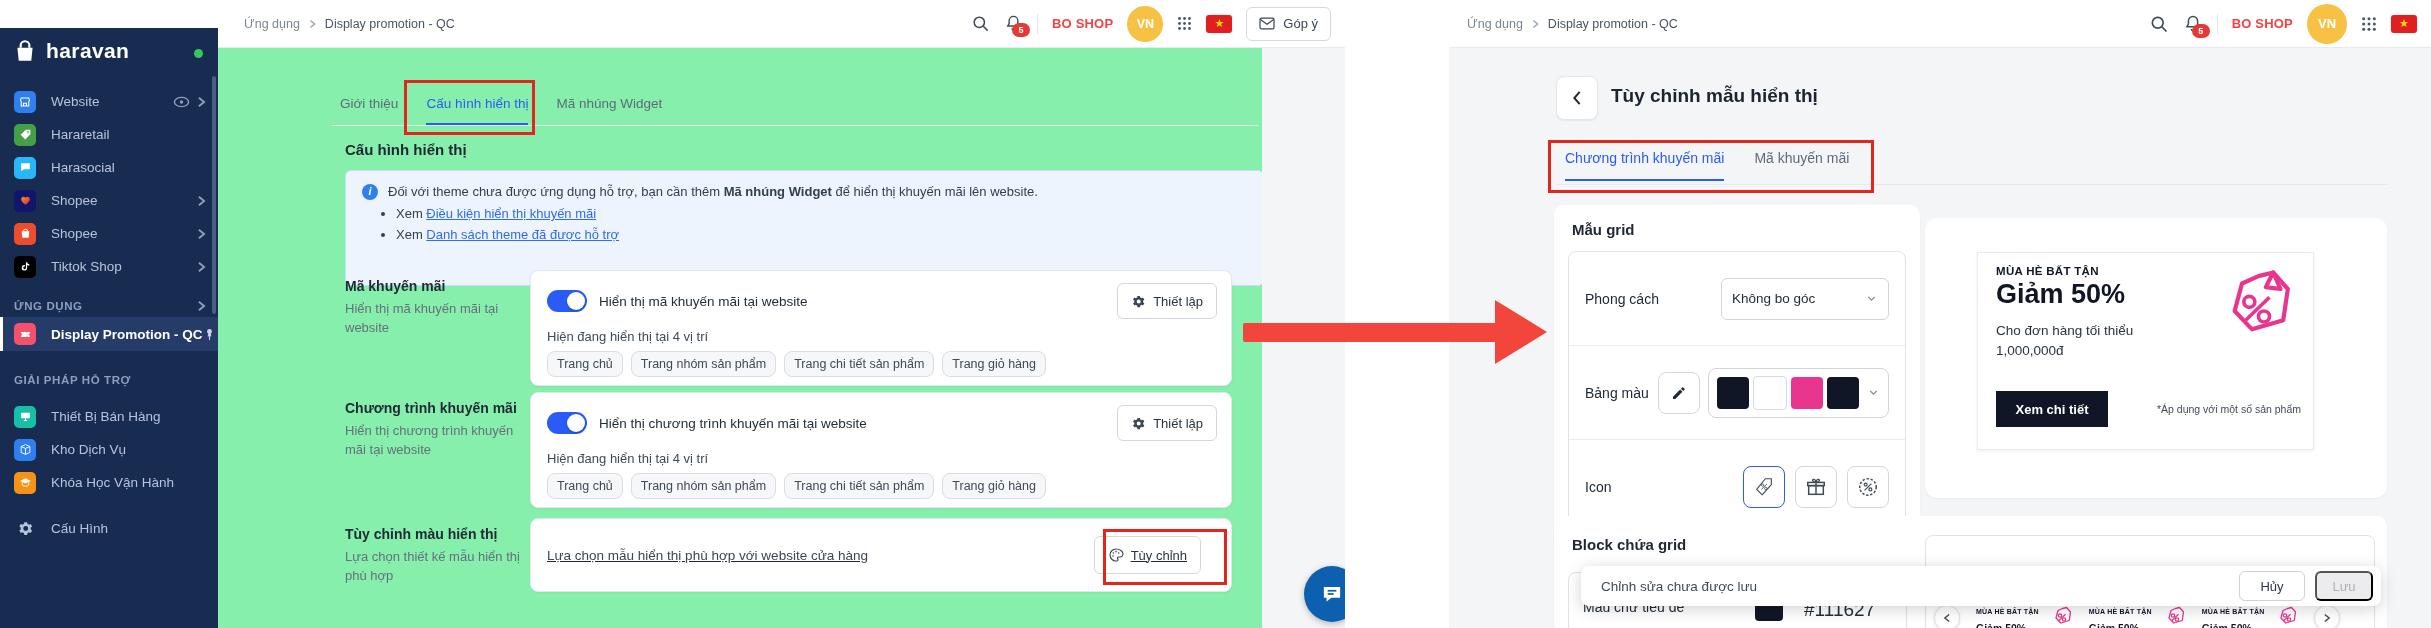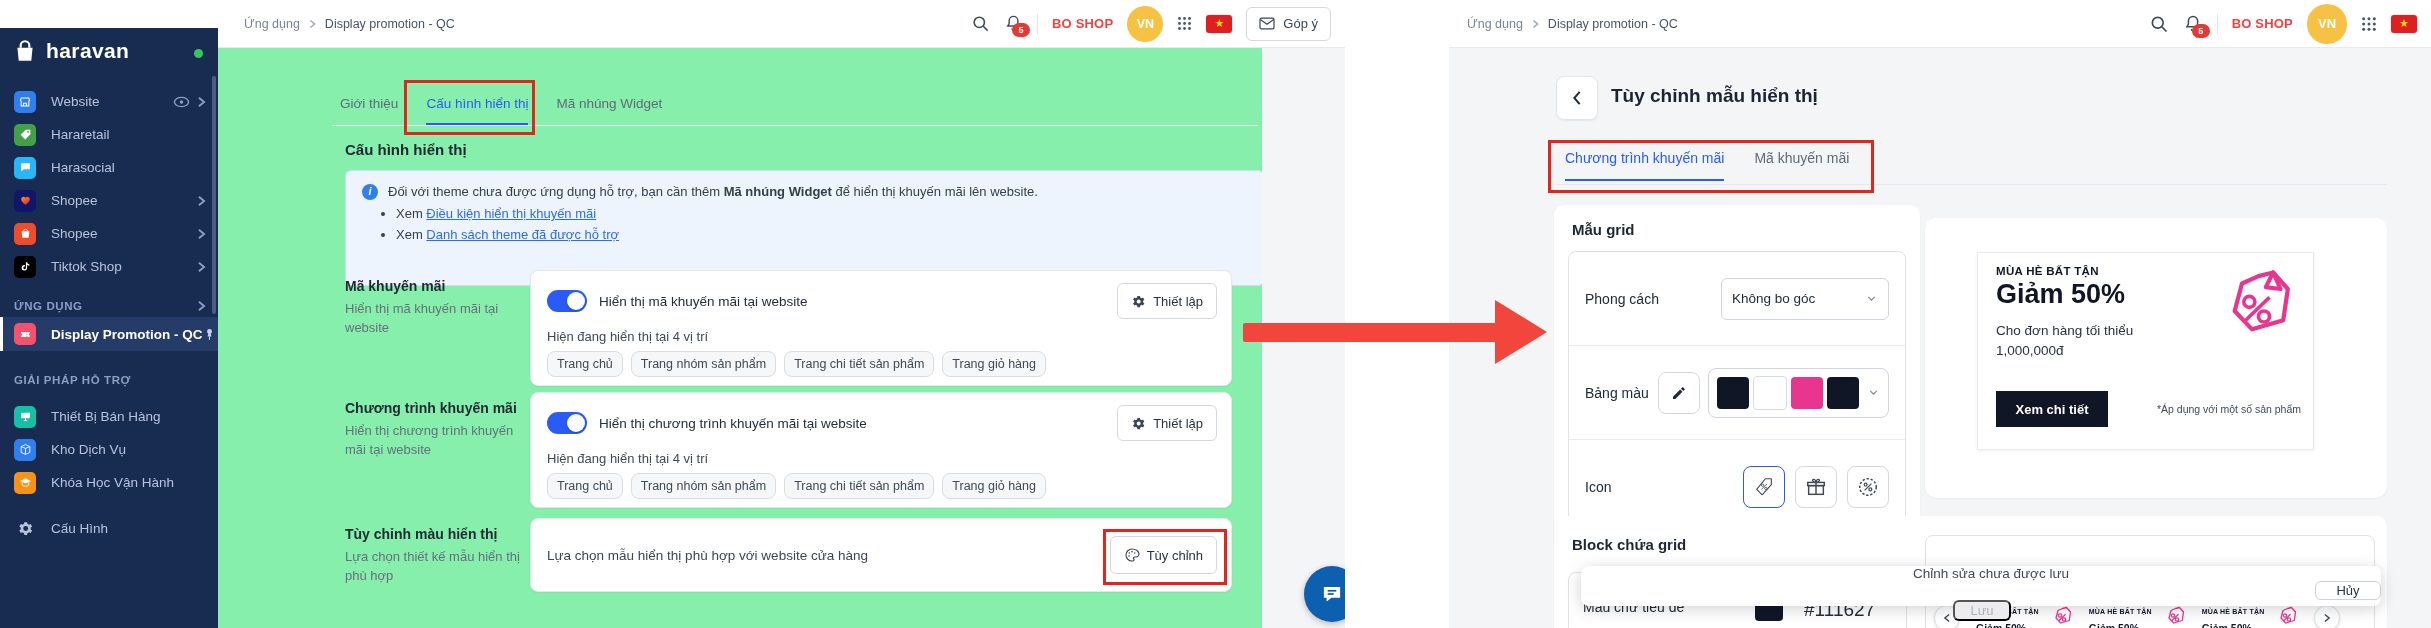--- a/index.html
+++ b/index.html
@@ -108,21 +108,21 @@
   .icon-opt.selected{border:1.5px solid #2a5bf6;}
   .preview-card{position:absolute;left:52px;top:34px;width:335px;height:196px;background:#fff;border:1px solid #e8ebef;
     box-shadow:0 1px 3px rgba(16,24,40,.07);}
   .pv-kicker{position:absolute;left:18px;top:12px;font-size:11.5px;font-weight:bold;color:#111627;letter-spacing:.3px;}
   .pv-headline{position:absolute;left:18px;top:26px;font-size:27px;font-weight:bold;color:#111627;}
   .pv-desc{position:absolute;left:18px;top:68px;font-size:13.5px;color:#2a3340;line-height:1.5;}
   .pv-cta{position:absolute;left:18px;top:138px;width:112px;height:36px;background:#111627;color:#fff;font-size:13px;font-weight:bold;
     display:flex;align-items:center;justify-content:center;}
   .pv-note{position:absolute;right:12px;top:150px;font-size:10.5px;color:#3f4a57;}
   .save-bar{position:absolute;left:132px;top:566px;width:800px;height:40px;background:#fff;border-radius:8px;
-    box-shadow:0 3px 16px rgba(0,0,0,.18);display:flex;align-items:center;z-index:30;flex-direction:column;}
+    box-shadow:0 3px 16px rgba(0,0,0,.18);display:flex;align-items:center;z-index:30;}
   .sb-msg{margin-left:20px;font-size:13.5px;color:#3f4a57;}
   .btn-cancel{margin-left:auto;width:66px;height:30px;border:1px solid #ccd2d9;border-radius:6px;background:#fff;
     font-size:13px;color:#2a3441;display:flex;align-items:center;justify-content:center;}
   .btn-save{margin:0 8px 0 10px;width:58px;height:30px;border-radius:6px;background:#ececee;color:#adb3bb;
     font-size:13px;display:flex;align-items:center;justify-content:center;}
   .mini-card{display:flex;align-items:center;gap:10px;}
   .mini-kicker{font-size:7px;font-weight:bold;color:#111627;letter-spacing:.2px;white-space:nowrap;}
   .mini-headline{font-size:10.5px;font-weight:bold;color:#111627;white-space:nowrap;}
   .car-arrow{width:24px;height:24px;border-radius:50%;background:#fff;border:1px solid #dfe3e8;box-shadow:0 1px 3px rgba(0,0,0,.12);
     display:flex;align-items:center;justify-content:center;color:#3f4a57;font-size:12px;}
@@ -446,21 +446,21 @@
           <span class="chip">Trang chi tiết sản phẩm</span>
           <span class="chip">Trang giỏ hàng</span>
         </div>
       </div>
 
       <div class="abs" style="left:127px;top:478px">
         <div class="sec-title">Tùy chỉnh màu hiển thị</div>
         <div class="sec-sub">Lựa chọn thiết kế mẫu hiển thị phù hợp</div>
       </div>
       <div class="card" style="left:312px;top:470px;width:700px;height:72px">
-        <div class="row-flex" style="position:absolute;left:16px;top:0;right:14px;height:72px;">
+        <div class="row-flex" style="position:absolute;left:16px;top:0;right:30px;height:72px;text-decoration:underline;">
           <span style="font-size:13.5px;color:#3c4656">Lựa chọn mẫu hiển thị phù hợp với website cửa hàng</span>
           <button class="btn-outline" style="margin-left:auto;height:38px">
             <span>
                 <svg width="16" height="16" viewBox="0 0 24 24">
                   <path d="M12 3a9 9 0 0 0 0 18h1.3c1 0 1.8-.8 1.8-1.8 0-.5-.2-.9-.5-1.2-.3-.4-.5-.8-.5-1.2 0-1 .8-1.8 1.8-1.8H18a4.5 4.5 0 0 0 4.5-4.5C22.5 6.4 17.8 3 12 3z" stroke="#3c4656" stroke-width="1.7" fill="none"></path>
                   <circle cx="8" cy="9" r="1.2" fill="#3c4656"></circle>
                   <circle cx="12" cy="7" r="1.2" fill="#3c4656"></circle>
                   <circle cx="16" cy="9" r="1.2" fill="#3c4656"></circle>
                   <circle cx="7.5" cy="13.5" r="1.2" fill="#3c4656"></circle>
                 </svg>

